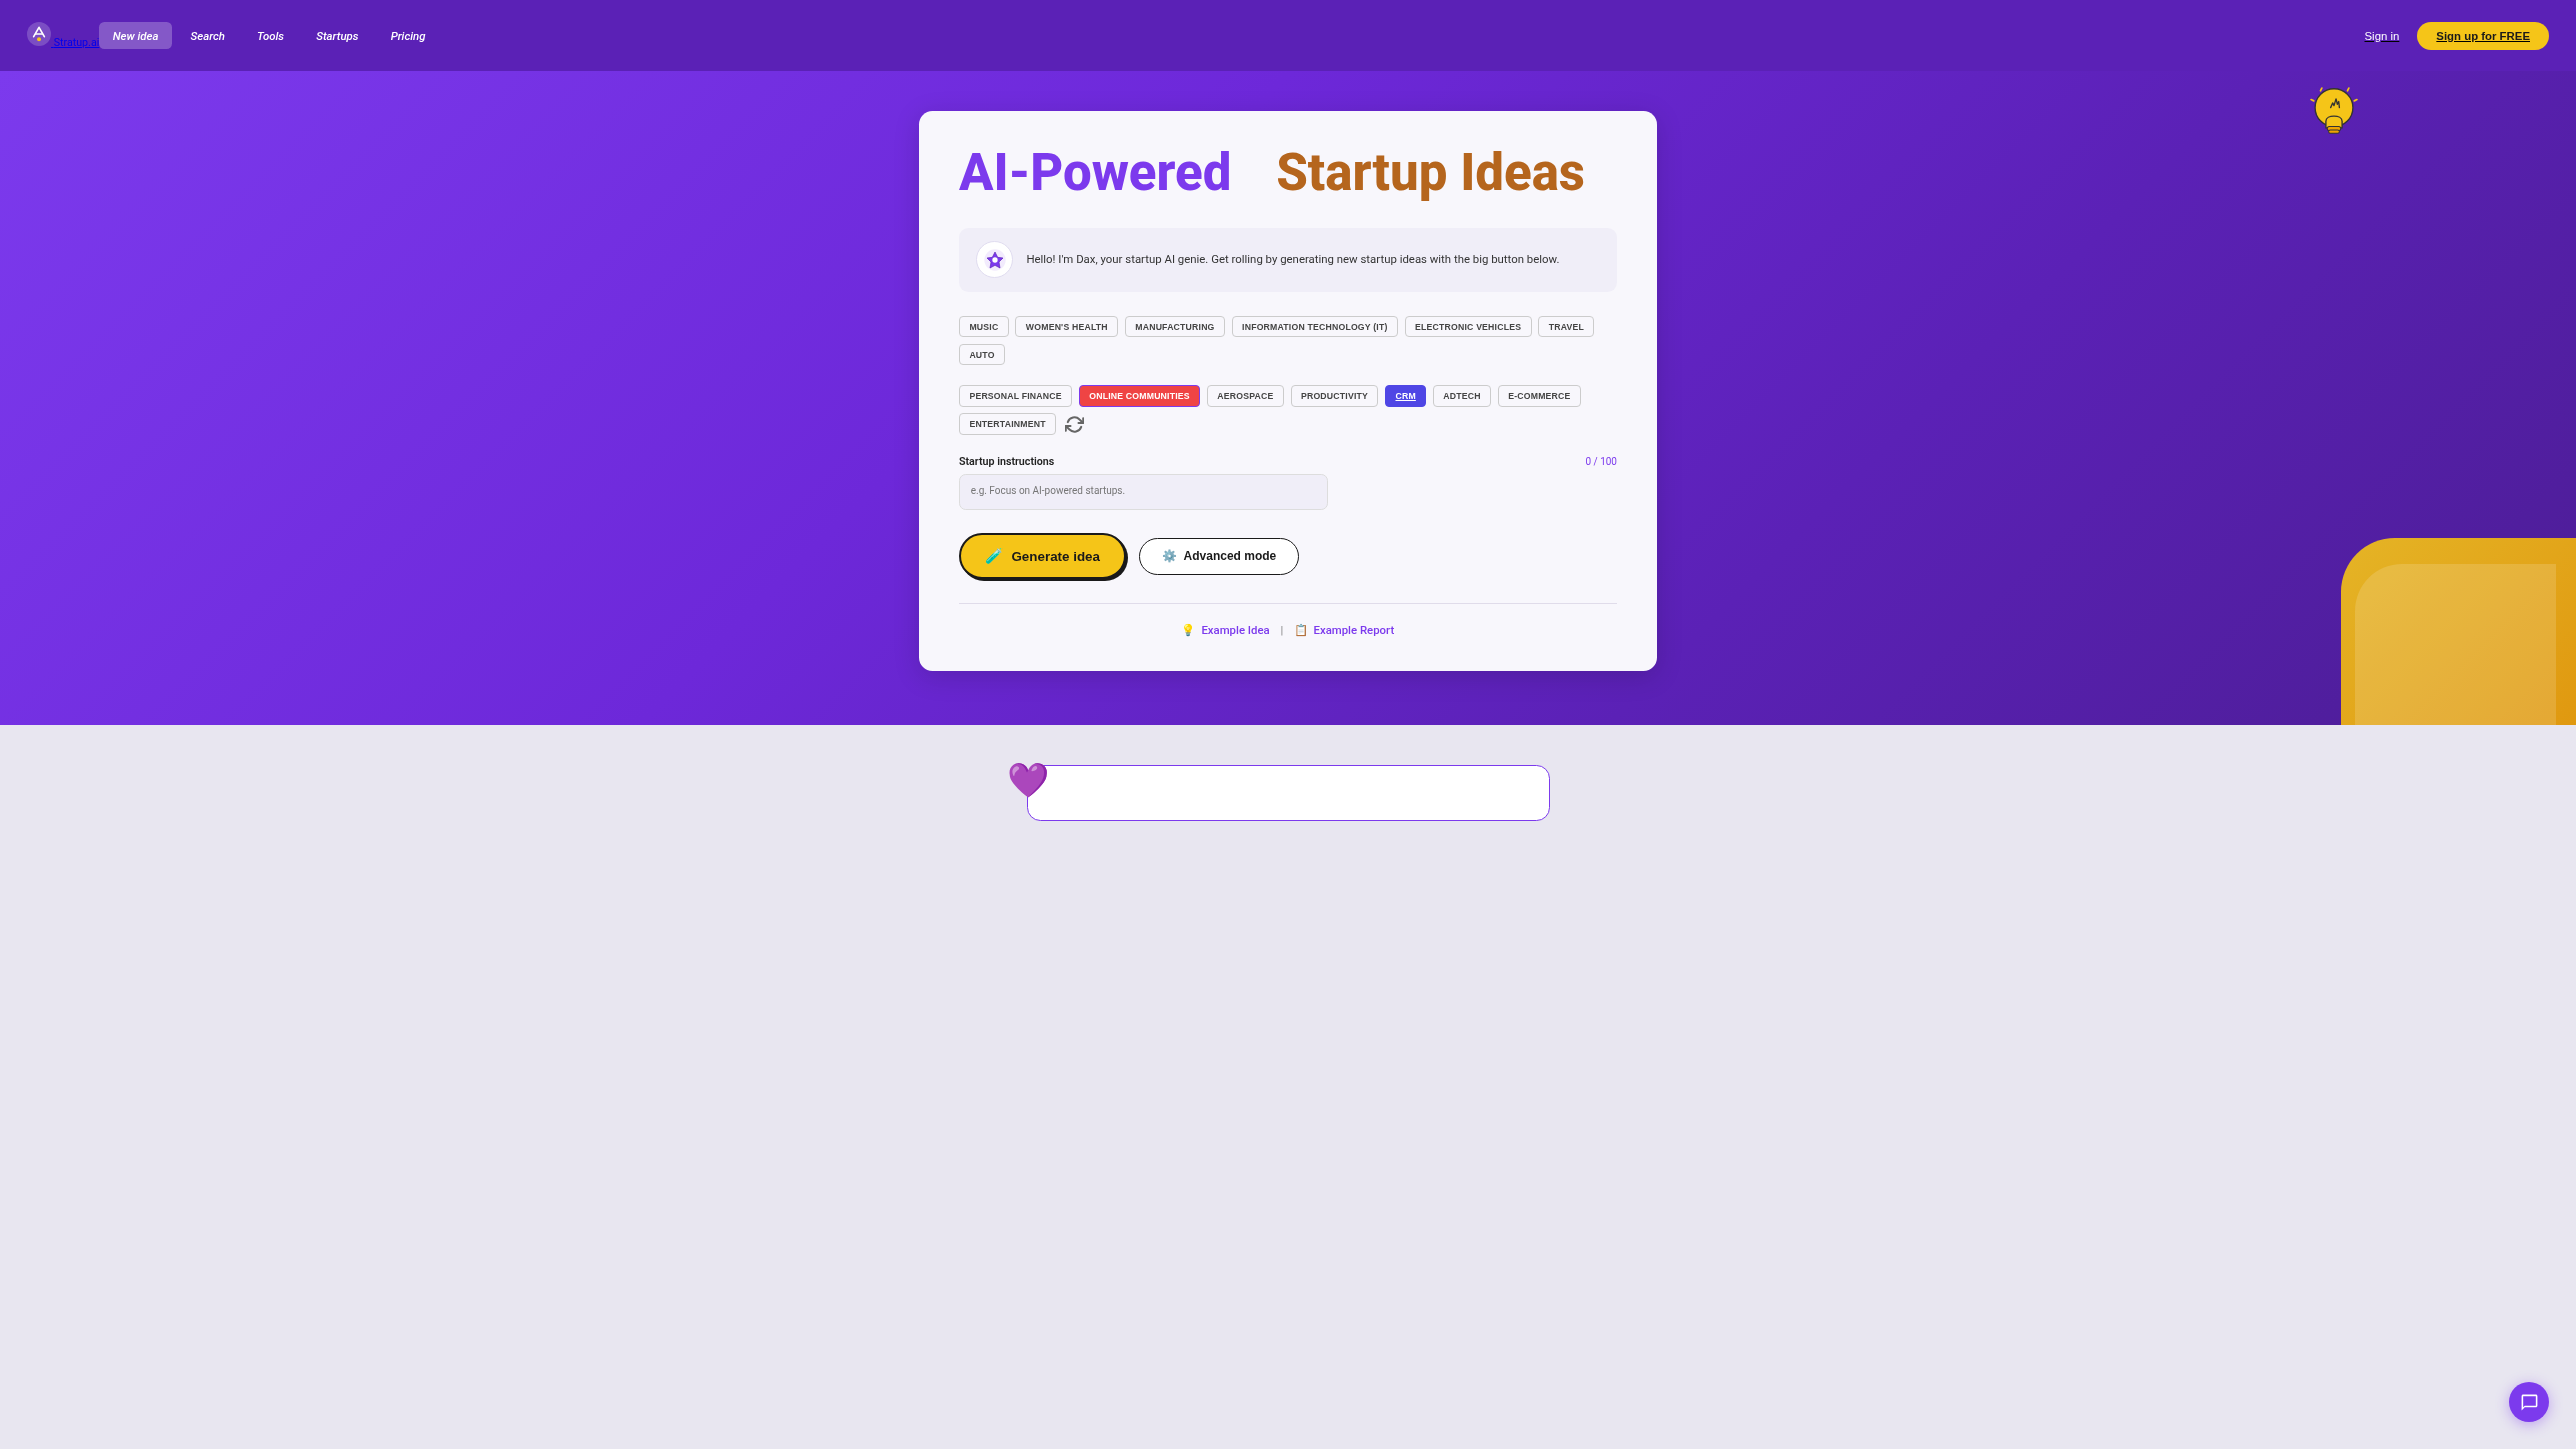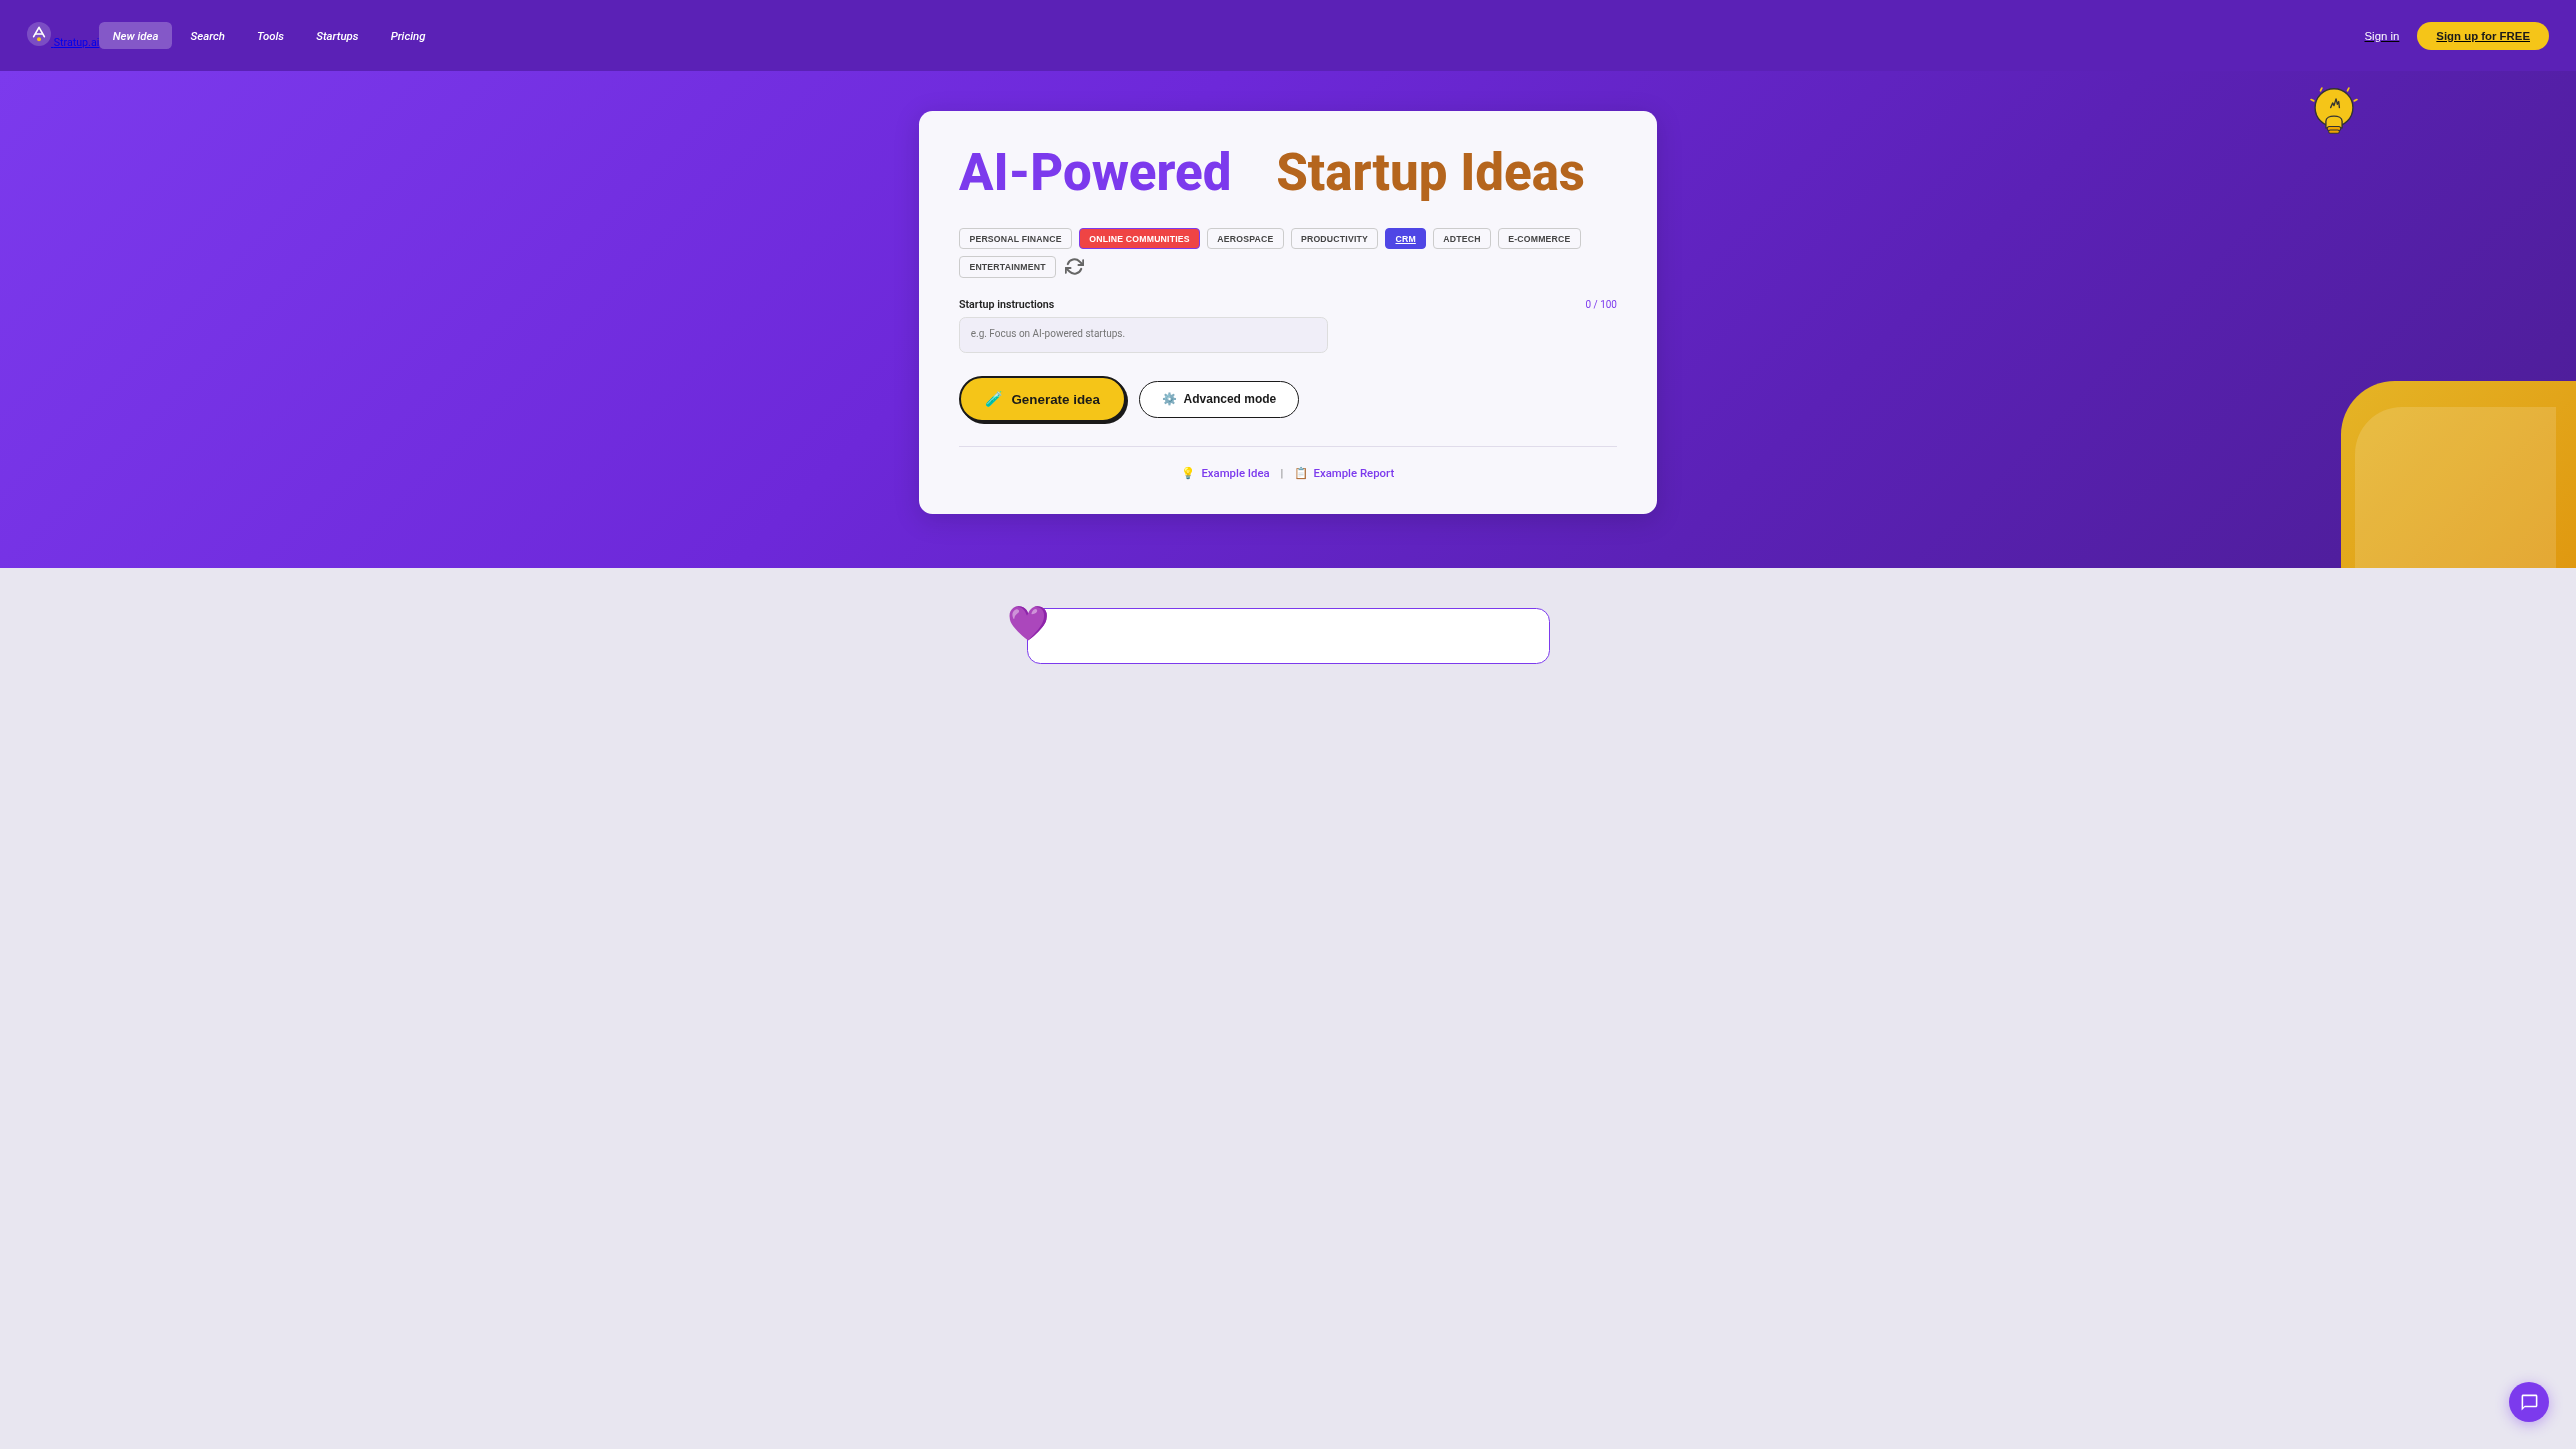--- a/index.html
+++ b/index.html
@@ -391,22 +391,41 @@
   </div>
 
   <div class="main-card">
     <h1 class="page-title">
       <span class="title-purple">AI-Powered</span>
       <span> </span>
       <span class="title-brown">Startup Ideas</span>
     </h1>
 
     
-
-    
+    <div class="dax-message">
+      <div class="dax-avatar">
+        <svg width="24" height="24" viewBox="0 0 36 36" fill="none" xmlns="http://www.w3.org/2000/svg">
+          <circle cx="18" cy="18" r="16" fill="#7c3aed" opacity="0.1"></circle>
+          <path d="M18 6 L22 14 L30 15 L24 21 L25.5 30 L18 26 L10.5 30 L12 21 L6 15 L14 14 Z" fill="#7c3aed" stroke="#5b21b6" stroke-width="1"></path>
+          <circle cx="18" cy="18" r="4" fill="white"></circle>
+        </svg>
+      </div>
+      <span class="dax-text">Hello! I'm Dax, your startup AI genie. Get rolling by generating new startup ideas with the big button below.</span>
+    </div>
+
+    
+    <div class="tags-container">
+      <button class="tag">MUSIC</button>
+      <button class="tag">WOMEN'S HEALTH</button>
+      <button class="tag">MANUFACTURING</button>
+      <button class="tag">INFORMATION TECHNOLOGY (IT)</button>
+      <button class="tag">ELECTRONIC VEHICLES</button>
+      <button class="tag">TRAVEL</button>
+      <button class="tag">AUTO</button>
+    </div>
 
     
     <div class="tags-container">
       <button class="tag">PERSONAL FINANCE</button>
       <button class="tag active-purple">ONLINE COMMUNITIES</button>
       <button class="tag">AEROSPACE</button>
       <button class="tag">PRODUCTIVITY</button>
       <button class="tag active-blue">CRM</button>
       <button class="tag">ADTECH</button>
       <button class="tag">E-COMMERCE</button>

